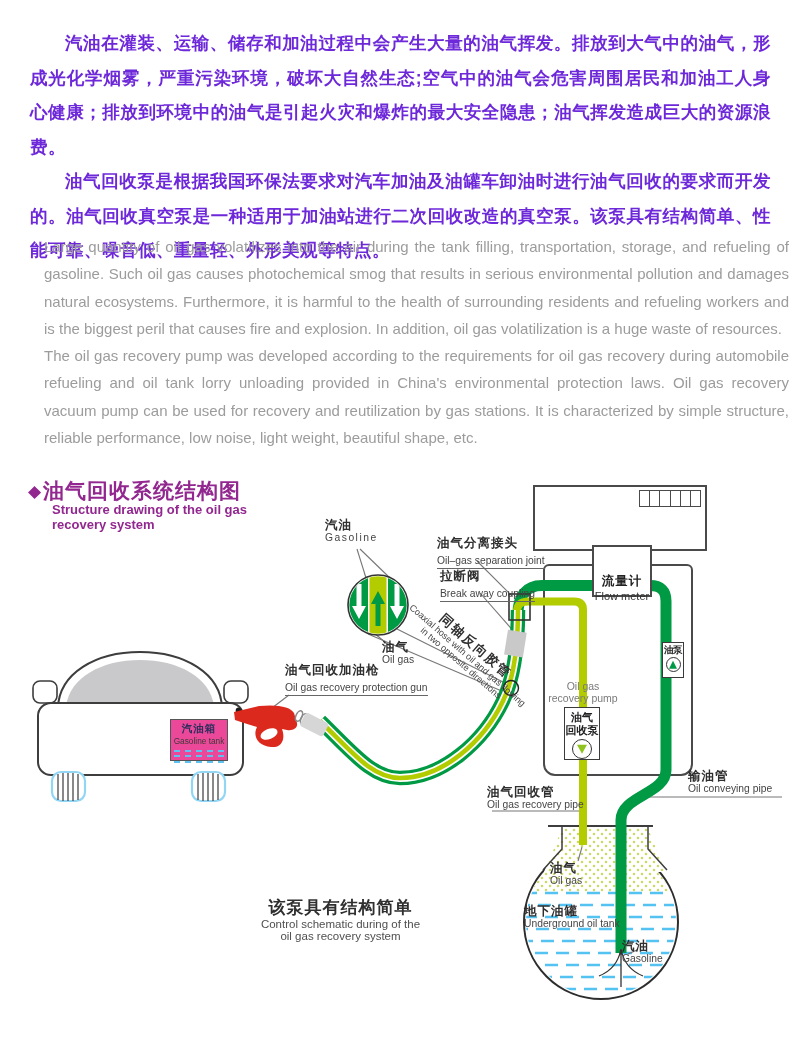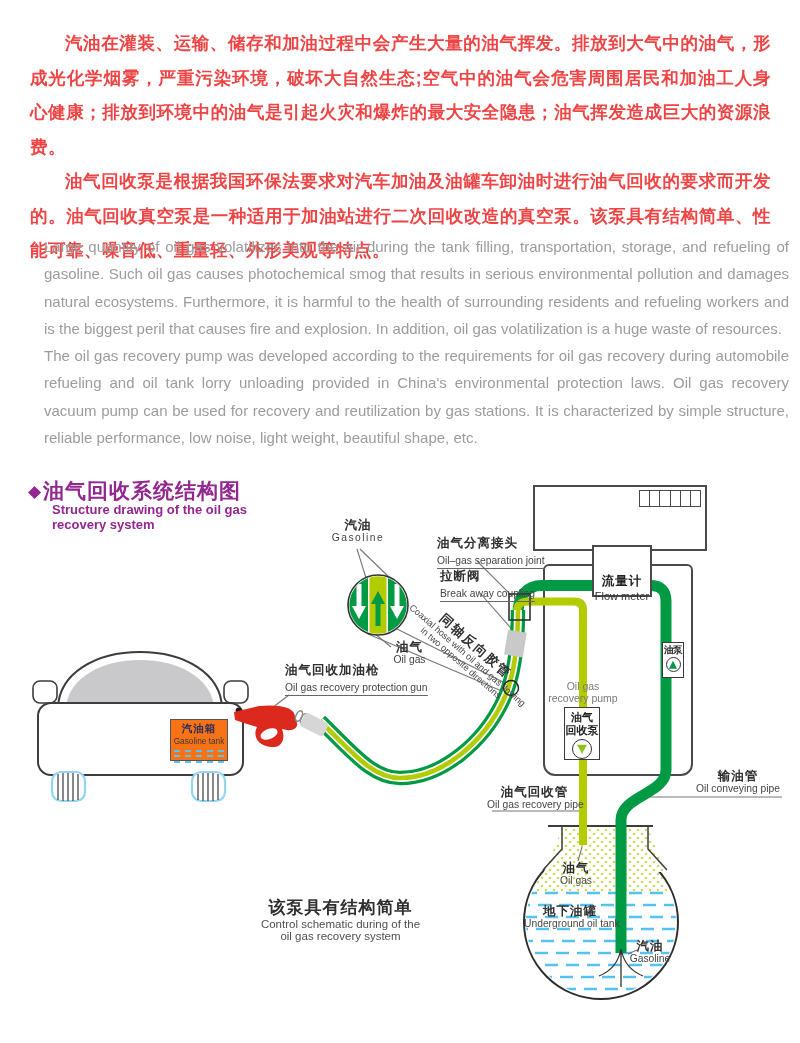--- a/index.html
+++ b/index.html
@@ -1,19 +1,19 @@
 <!DOCTYPE html>
 <html><head>
 <meta charset="utf-8">
 <style>
   html,body{margin:0;padding:0;background:#fff;}
   .page{position:relative;width:800px;height:1043px;background:#fff;overflow:hidden;
         font-family:"Liberation Sans","DejaVu Sans",sans-serif;}
   
-  .cn-intro{position:absolute;left:30px;top:26px;width:741px;color:#ef4444;
+  .cn-intro{position:absolute;left:30px;top:26px;width:741px;color:#6d28d9;
             font-size:17.5px;line-height:34.5px;font-weight:700;text-align:justify;letter-spacing:.5px;}
   .cn-intro p{margin:0;text-indent:2em;}
   .en-intro{position:absolute;left:28px;top:233px;width:745px;color:#9c9c9c;
             font-size:15px;line-height:27.3px;text-align:justify;margin-left:16px;}
   .en-intro p{margin:0;}
   
   .sec-head{position:absolute;left:28px;top:477px;color:#92278f;display:flex;align-items:center;}
   .sec-head .diamond{font-size:17px;margin-right:2px;}
   .sec-head .t{font-size:21px;font-weight:700;letter-spacing:1px;}
   .sec-sub{position:absolute;left:52px;top:503px;color:#92278f;font-size:13px;line-height:14.5px;font-weight:600;}
@@ -22,21 +22,21 @@
   .disp-display{position:absolute;left:639px;top:490px;width:60px;height:15px;border:1.5px solid #4a4a4a;background:#fff;display:flex;z-index:1;}
   .disp-display .cell{flex:1;}
   .disp-display .cell + .cell{border-left:1.5px solid #4a4a4a;}
   .disp-body{position:absolute;left:543px;top:564px;width:146px;height:208px;border:2px solid #4a4a4a;
              border-radius:6px 6px 12px 12px;background:#fff;z-index:1;}
   .art{position:absolute;left:0;top:0;width:800px;height:1043px;z-index:2;}
   
   .lbl{position:absolute;z-index:3;}
   .lbl .cn{font-weight:700;color:#2f2f2f;font-size:12.5px;line-height:14px;letter-spacing:1px;white-space:nowrap;}
   .lbl .en{font-size:10.3px;line-height:11.5px;color:#454545;white-space:nowrap;}
-  .ctr{text-align:center;}
+  .ctr{text-align:left;}
   .u{border-bottom:1px solid #666;padding-bottom:1px;display:inline-block;}
   .rot{transform:rotate(41deg);transform-origin:0 0;width:180px;text-align:center;}
   .rot .cn{font-size:13px;letter-spacing:2px;}
   .rot .en{font-size:9.2px;line-height:10px;}
   
   .fm-box{position:absolute;left:592px;top:545px;width:56px;height:48px;border:2px solid #4a4a4a;background:#fff;z-index:3;text-align:center;}
   .fm-box .cn{font-size:12.5px;font-weight:700;color:#222;margin-top:26px;letter-spacing:1px;}
   .fm-box .en{font-size:11px;color:#333;}
   .op-box{position:absolute;left:662px;top:642px;width:20px;height:34px;border:1.5px solid #3a3a3a;background:#fff;z-index:3;text-align:center;}
   .op-box .cn{font-size:9.5px;font-weight:700;color:#222;letter-spacing:-.5px;line-height:11px;margin-top:1px;}
@@ -45,21 +45,21 @@
   .rp-box{position:absolute;left:564px;top:707px;width:34px;height:51px;border:1.5px solid #3a3a3a;background:#fff;z-index:3;text-align:center;}
   .rp-box .cn{font-size:11px;font-weight:700;color:#222;line-height:13px;}
   .rp-box .cn:first-child{margin-top:3px;}
   .circ{border:1.4px solid #333;border-radius:50%;margin:2px auto 0;position:relative;}
   .circ.c14{width:13px;height:13px;}
   .circ.c18{width:18px;height:18px;}
   .circ i{position:absolute;left:50%;top:50%;width:0;height:0;
           border-left:4.5px solid transparent;border-right:4.5px solid transparent;}
   .circ.up i{border-bottom:8px solid #009944;transform:translate(-50%,-52%);}
   .circ.down i{border-top:9px solid #8fc31f;transform:translate(-50%,-48%);border-left-width:5.5px;border-right-width:5.5px;}
-  .gt-box{position:absolute;left:170px;top:719px;width:56px;height:40px;border:1.5px solid #555;background:#f97316;z-index:3;text-align:center;}
+  .gt-box{position:absolute;left:170px;top:719px;width:56px;height:40px;border:1.5px solid #555;background:#ec4899;z-index:3;text-align:center;}
   .gt-box .cn{font-size:10.5px;font-weight:700;color:#2c2f5e;letter-spacing:1px;margin-top:2px;}
   .gt-box .en{font-size:8.3px;color:#3a3a3a;}
   .gt-box .dash{border-top:2px dashed #5ec1ef;margin:3.5px 3px 0;}
   .cap{position:absolute;left:238px;top:896px;width:205px;text-align:center;z-index:3;}
   .cap .cn{font-size:17px;font-weight:700;color:#2f2f2f;letter-spacing:1px;}
   .cap .en{font-size:11.5px;line-height:11.5px;color:#4f4f4f;}
   .fs13{font-size:13px;}
   .fs12{font-size:12px;}
   .en-s{font-size:9.3px;}
   .ls2{letter-spacing:1.5px;}

